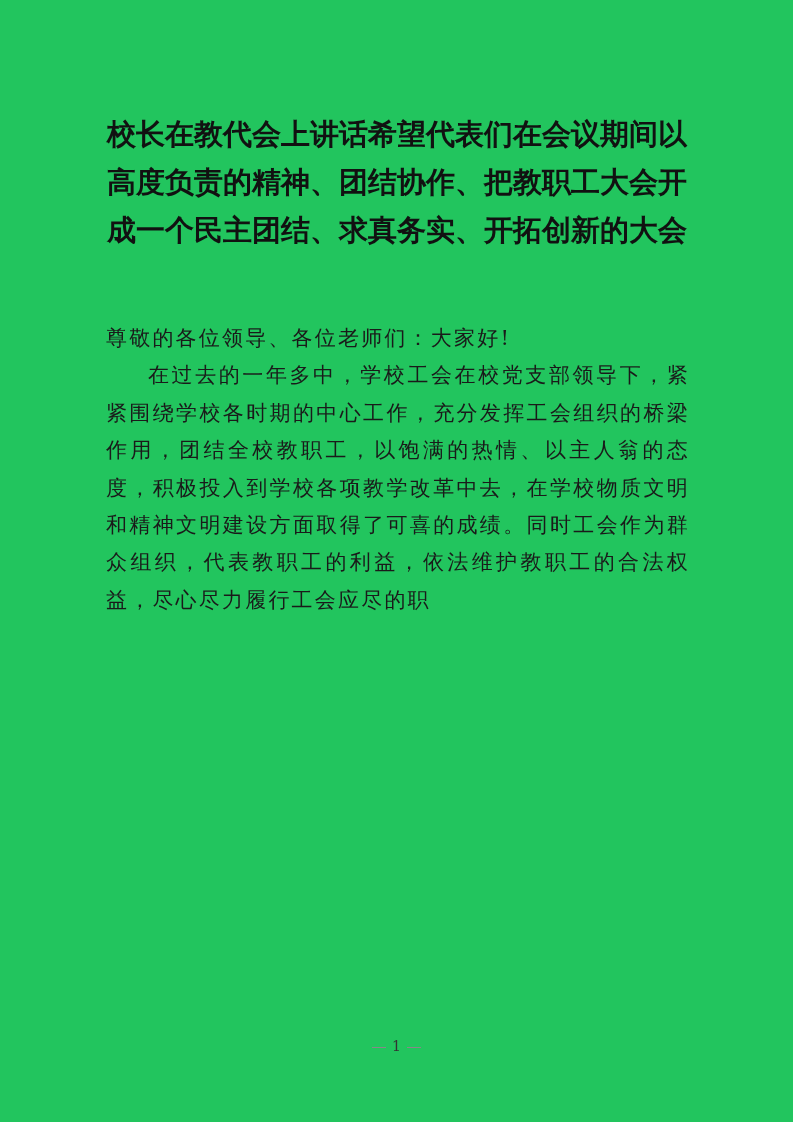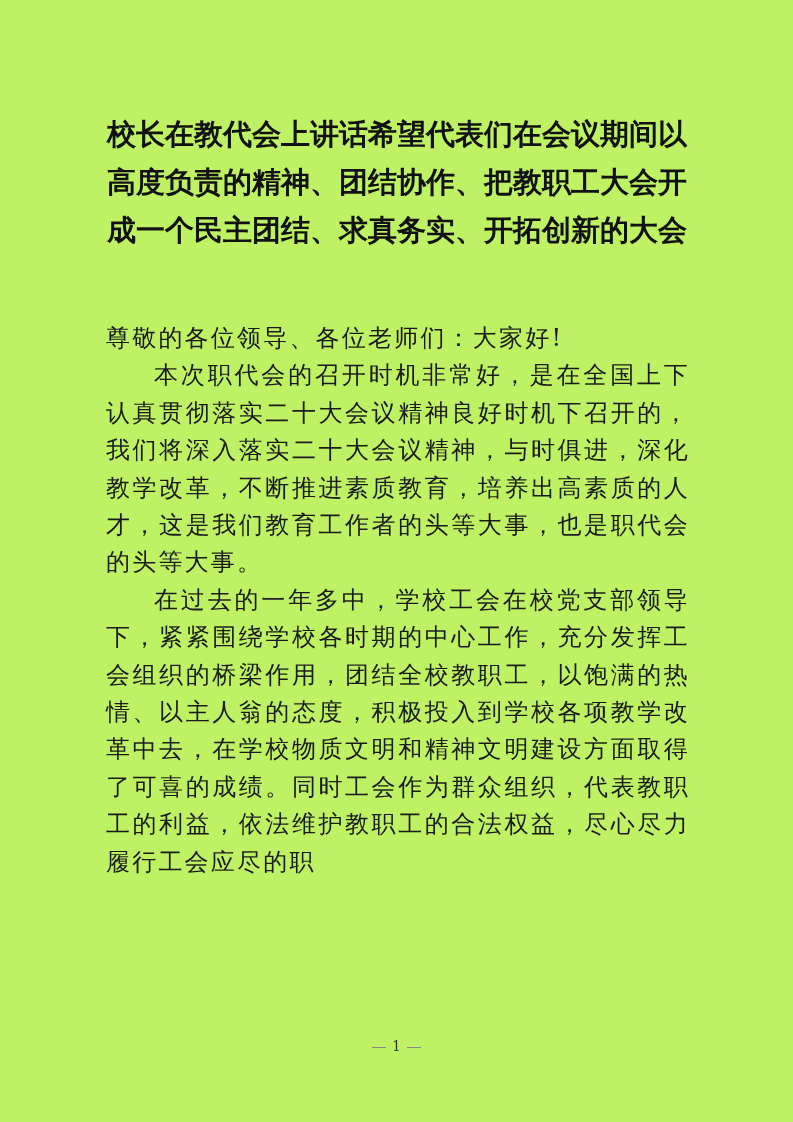--- a/index.html
+++ b/index.html
@@ -1,45 +1,44 @@
 <!DOCTYPE html>
 <html><head>
 <meta charset="utf-8">
 <style>
   html, body { margin: 0; padding: 0; background: #ffffff; }
   body { width: 793px; height: 1122px; position: relative; overflow: hidden; }
-  .page { position: absolute; left: 0; top: 0; width: 793px; height: 1122px; background: #bef264; }
+  .page { position: absolute; left: 0; top: 0; width: 793px; height: 1122px; background: #22c55e; }
   .title {
     position: absolute; left: 104px; top: 110px; width: 586px;
     font-family: "DejaVu Sans", sans-serif; font-weight: bold;
     font-size: 29px; line-height: 48px; color: #111111;
     text-align: center; letter-spacing: 0px;
   }
   .body {
     position: absolute; left: 106px; top: 320px; width: 584px;
-    font-family: "DejaVu Serif", serif; font-size: 24px;
+    font-family: "DejaVu Serif", serif; font-size: 21px;
     line-height: 37.4px; color: #1a1a1a; text-align: justify;
     letter-spacing: 2.2px;
   }
   .body p { margin: 0; }
   .body p.indent { text-indent: 2em; }
   .footer {
     position: absolute; left: 0; top: 1038px; width: 793px; text-align: center;
     font-family: "DejaVu Serif", serif; font-size: 14px; color: #333333;
   }
   .dash { display: inline-block; width: 14px; height: 1px; background: #888888; vertical-align: middle; margin: 0 6px; }
 </style>
 </head>
 <body>
 
 <div class="page">
   <div class="title">校长在教代会上讲话希望代表们在会议期间以高度负责的精神、团结协作、把教职工大会开成一个民主团结、求真务实、开拓创新的大会</div>
 
   <div class="body">
     <p>尊敬的各位领导、各位老师们：大家好!</p>
-    <p class="indent">本次职代会的召开时机非常好，是在全国上下认真贯彻落实二十大会议精神良好时机下召开的，我们将深入落实二十大会议精神，与时俱进，深化教学改革，不断推进素质教育，培养出高素质的人才，这是我们教育工作者的头等大事，也是职代会的头等大事。</p>
     <p class="indent">在过去的一年多中，学校工会在校党支部领导下，紧紧围绕学校各时期的中心工作，充分发挥工会组织的桥梁作用，团结全校教职工，以饱满的热情、以主人翁的态度，积极投入到学校各项教学改革中去，在学校物质文明和精神文明建设方面取得了可喜的成绩。同时工会作为群众组织，代表教职工的利益，依法维护教职工的合法权益，尽心尽力履行工会应尽的职</p>
   </div>
 
   <div class="footer">
     <span class="dash"></span><span>1</span><span class="dash"></span>
   </div>
 </div>
 
 </body></html>

